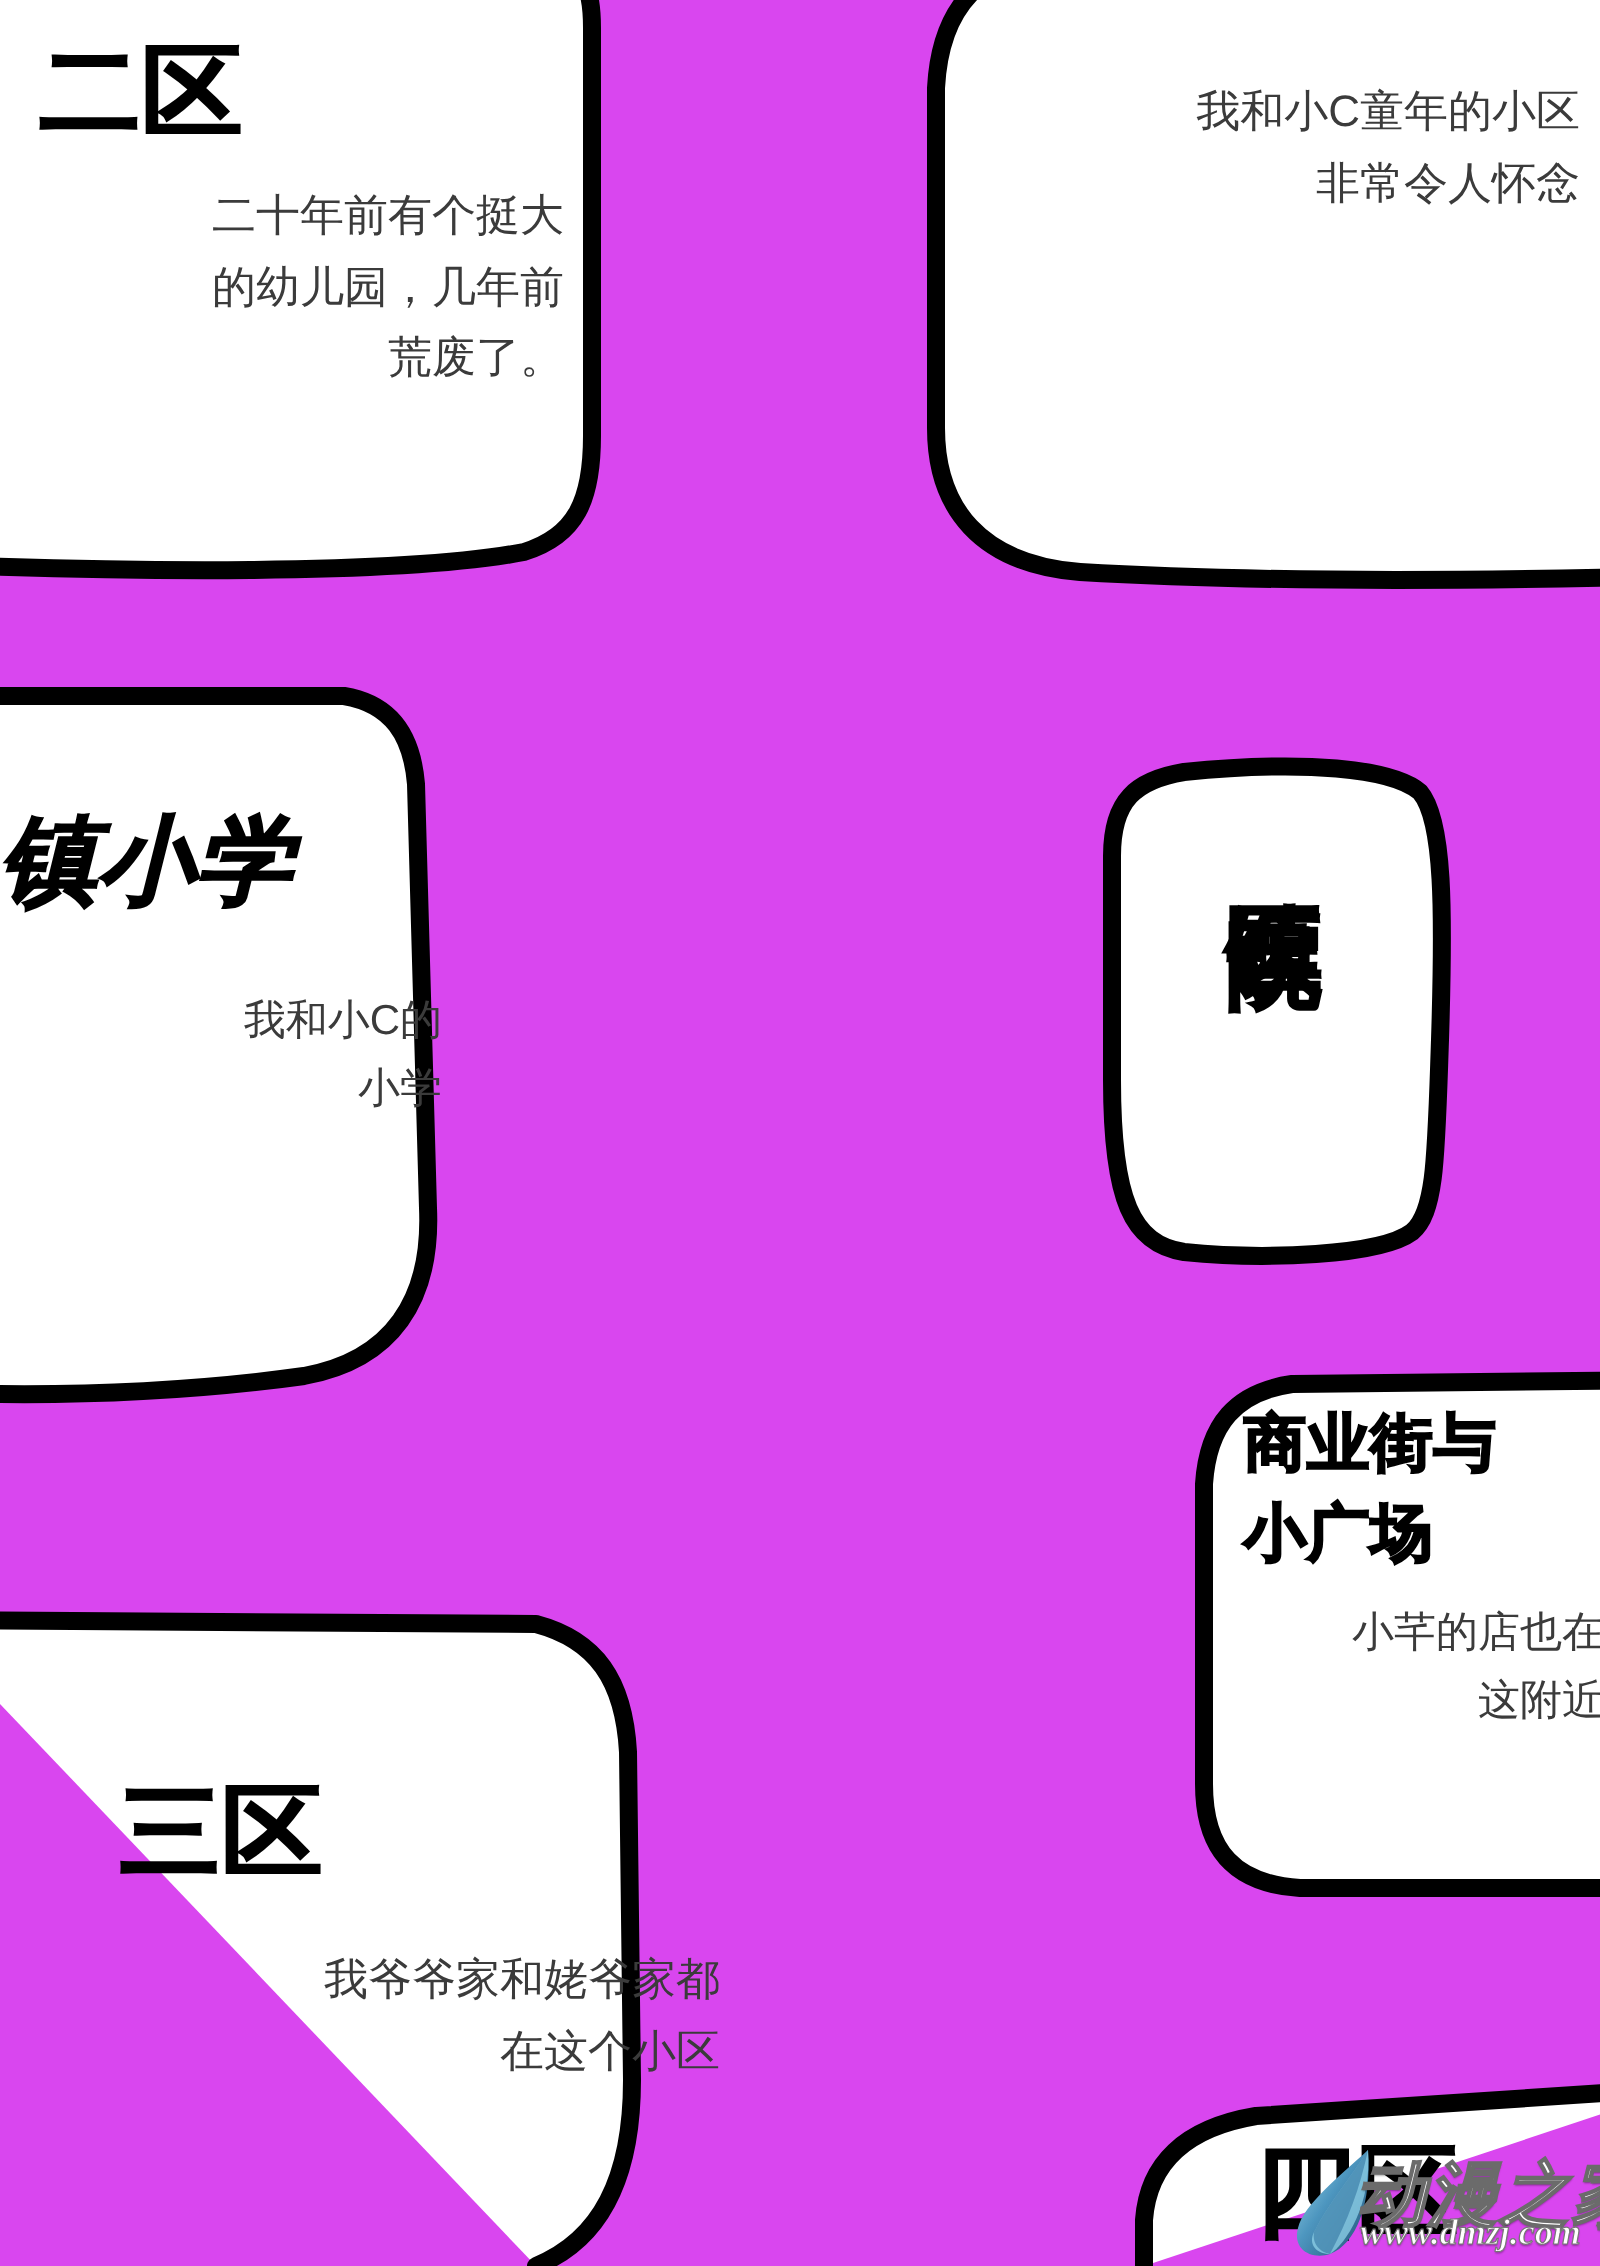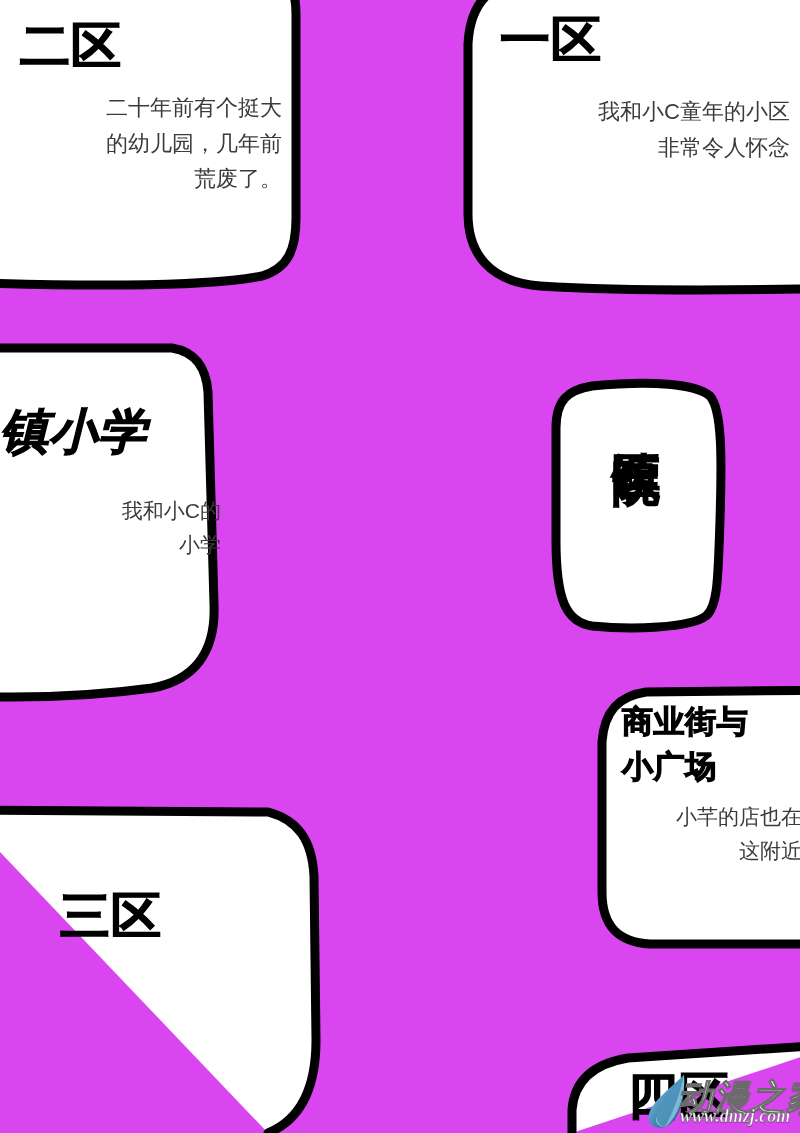--- a/index.html
+++ b/index.html
@@ -174,21 +174,20 @@
   </svg>
 
   <div class="panel" id="panel-district-2">
     <div class="panel-title">二区</div>
     <div class="panel-body">二十年前有个挺大
 的幼儿园，几年前
 荒废了。</div>
   </div>
 
   <div class="panel" id="panel-district-1">
-    <div class="panel-title">一区</div>
     <div class="panel-body">我和小C童年的小区
 非常令人怀念</div>
   </div>
 
   <div class="panel" id="panel-town-school">
     <div class="panel-title">镇小学</div>
     <div class="panel-body">我和小C的
 小学</div>
   </div>
 
@@ -198,20 +197,22 @@
 
   <div class="panel" id="panel-commercial">
     <div class="panel-title">商业街与
 小广场</div>
     <div class="panel-body">小芊的店也在
 这附近</div>
   </div>
 
   <div class="panel" id="panel-district-3">
     <div class="panel-title">三区</div>
+    <div class="panel-body">我爷爷家和姥爷家都
+在这个小区</div>
   </div>
 
   <div class="panel" id="panel-district-4">
     <div class="panel-title">四区</div>
   </div>
 
 
   <div id="watermark">
     <svg class="wm-logo" width="62" height="58" viewBox="0 0 62 58">
       <defs>

